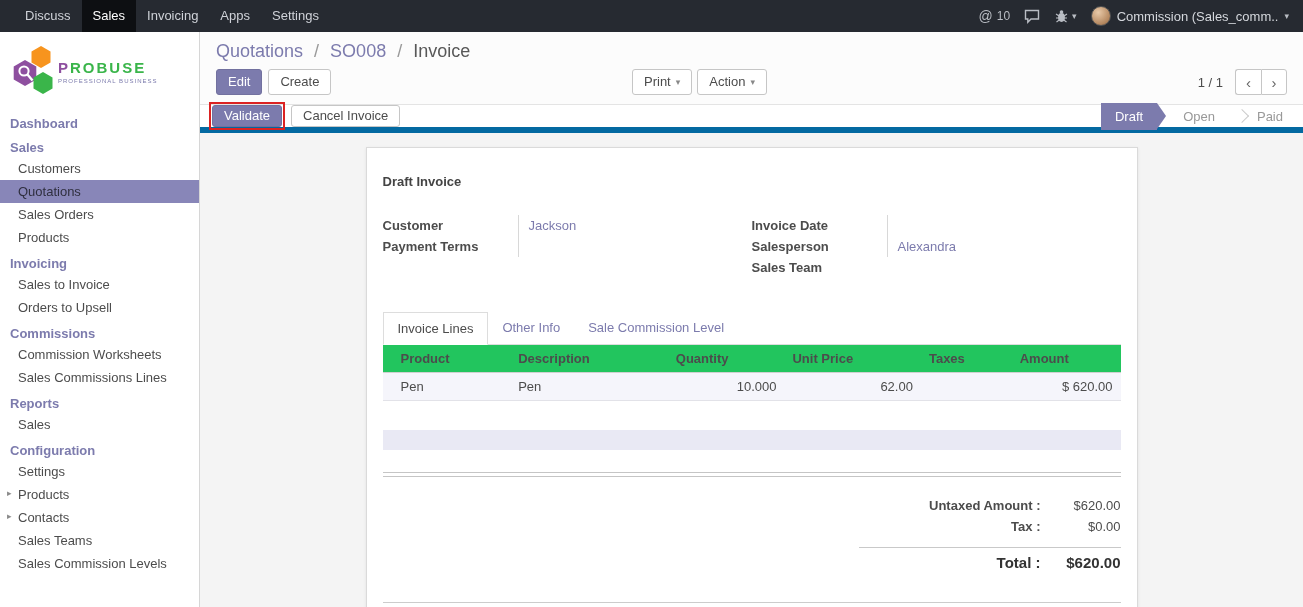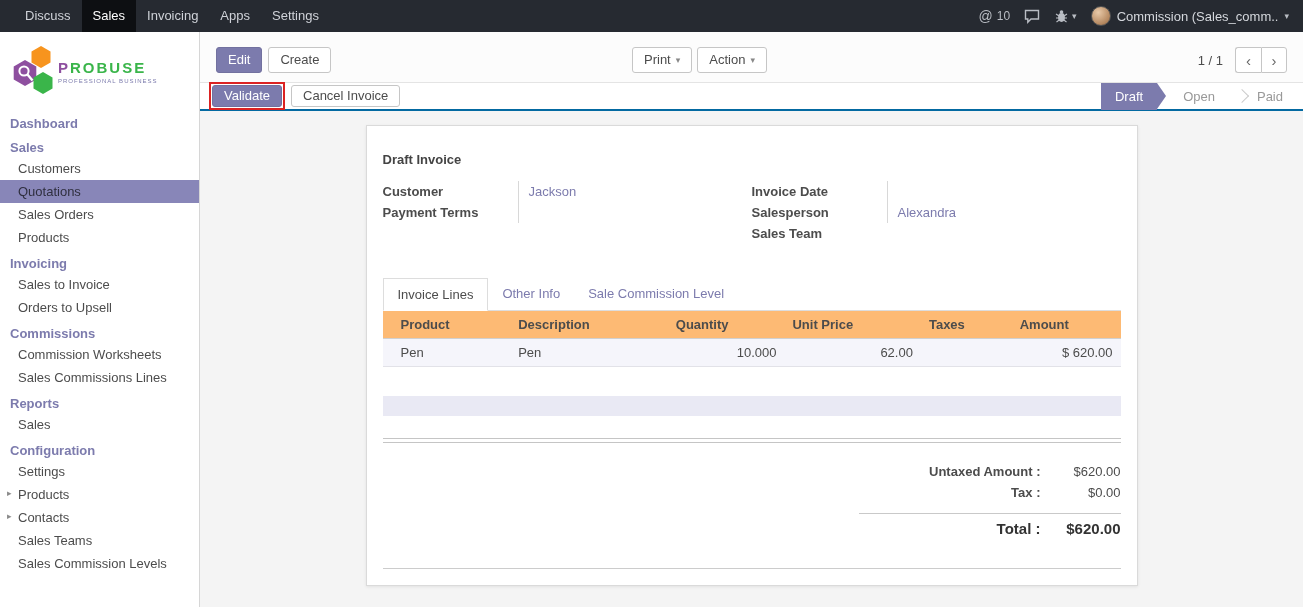--- a/index.html
+++ b/index.html
@@ -52,51 +52,51 @@
   .btn .caret { margin-left:5px; color:#888; }
   .cp-right { margin-left:auto; display:flex; align-items:center; gap:12px; }
   .pager-text { color:#4c4c4c; }
   .pager-btns { display:flex; }
   .pager-btn { width:26px; height:26px; border:1px solid #c6c6c6; background:#fff; color:#666;
     text-align:center; line-height:24px; font-size:15px; cursor:pointer; }
   .pager-btn.prev { border-radius:3px 0 0 3px; border-right:none; }
   .pager-btn.next { border-radius:0 3px 3px 0; }
 
   
-  .statusbar { height:29px; flex:0 0 29px; background:#fff; border-top:1px solid #e4e4e4; border-bottom:2px solid #0369a1;
+  .statusbar { height:29px; flex:0 0 29px; background:#fff; border-top:1px solid #e4e4e4; border-bottom:6px solid #0369a1;
     display:flex; align-items:center; padding-left:9px; }
   .sb-left { display:flex; align-items:center; gap:6px; }
   .annotation-box { border:2px solid #db2222; padding:1px; display:inline-flex; }
   .btn-sm { padding:2px 11px; border-radius:3px; }
   .sb-right { margin-left:auto; display:flex; align-items:stretch; height:27px; padding-right:6px; }
   .status { display:flex; align-items:center; padding:0 14px; color:#999; position:relative; cursor:pointer; }
   .status.active { background:#7c7bad; color:#fff; margin-right:12px; }
   .status.active::after { content:""; position:absolute; left:100%; top:0;
     border-top:13.5px solid transparent; border-bottom:13.5px solid transparent; border-left:9px solid #7c7bad; }
   .status.sep::before { content:""; width:9px; height:9px; border-top:1px solid #ccc; border-right:1px solid #ccc;
     transform:rotate(45deg); margin-right:10px; margin-left:-6px; }
 
   
   .view-area { flex:1; overflow:hidden; padding-top:14px; }
   .sheet { width:772px; margin:0 auto; background:#fff; border:1px solid #dadada;
     box-shadow:0 1px 3px rgba(0,0,0,0.08); min-height:458px; padding:26px 16px 16px 16px; }
-  .sheet-title { font-weight:bold; color:#444; margin-bottom:14px; }
+  .sheet-title { font-weight:bold; color:#444; margin-bottom:26px; }
   .fields { display:flex; }
   .fgroup { width:50%; }
   .frow { display:flex; min-height:21px; }
   .flabel { width:135px; font-weight:bold; color:#4c4c4c; padding:3px 8px 3px 0; }
   .fvalue { flex:1; border-left:1px solid #d8d8d8; padding:3px 0 3px 10px; color:#4c4c4c; }
   .fvalue.link { color:#7c7bad; cursor:pointer; }
 
   .tabs { display:flex; border-bottom:1px solid #ddd; margin-top:34px; }
   .tab { padding:8px 14px; color:#7c7bad; cursor:pointer; margin-bottom:-1px; }
   .tab.active { background:#fff; border:1px solid #ddd; border-bottom:1px solid #fff; color:#4c4c4c; }
 
   table.lines { width:100%; border-collapse:collapse; }
-  table.lines th { background:#fdba74; text-align:left; font-weight:bold; padding:6px 8px; color:#4c4c4c;
+  table.lines th { background:#22c55e; text-align:left; font-weight:bold; padding:6px 8px; color:#4c4c4c;
     border-bottom:1px solid #d0d0d0; }
   table.lines td { padding:6px 8px; border-bottom:1px solid #e2e2e8; }
   table.lines tbody tr { background:#f5f5fb; cursor:pointer; }
   .col-first { padding-left:18px !important; }
   .num { text-align:right; }
 
   .empty-band { height:20px; background:#e9e9f4; margin-top:29px; }
   .sep-double { margin-top:22px; height:5px; border-top:1px solid #c5c5c5; border-bottom:1px solid #c5c5c5; }
 
   .totals-wrap { display:flex; justify-content:flex-end; margin-top:18px; }
@@ -189,20 +189,27 @@
           <span>Contacts</span>
         </div>
         <div class="side-item">Sales Teams</div>
         <div class="side-item">Sales Commission Levels</div>
       </nav>
     </aside>
 
     <main class="main">
 
       <div class="control-panel">
+        <div class="breadcrumb">
+          <span class="crumb-link">Quotations</span>
+          <span class="crumb-sep">/</span>
+          <span class="crumb-link">SO008</span>
+          <span class="crumb-sep">/</span>
+          <span class="crumb-current">Invoice</span>
+        </div>
         <div class="cp-buttons">
           <div class="cp-left">
             <button class="btn btn-primary">Edit</button>
             <button class="btn">Create</button>
           </div>
           <div class="cp-center">
             <button class="btn">
               <span>Print</span>
               <span class="caret">▾</span>
             </button>

